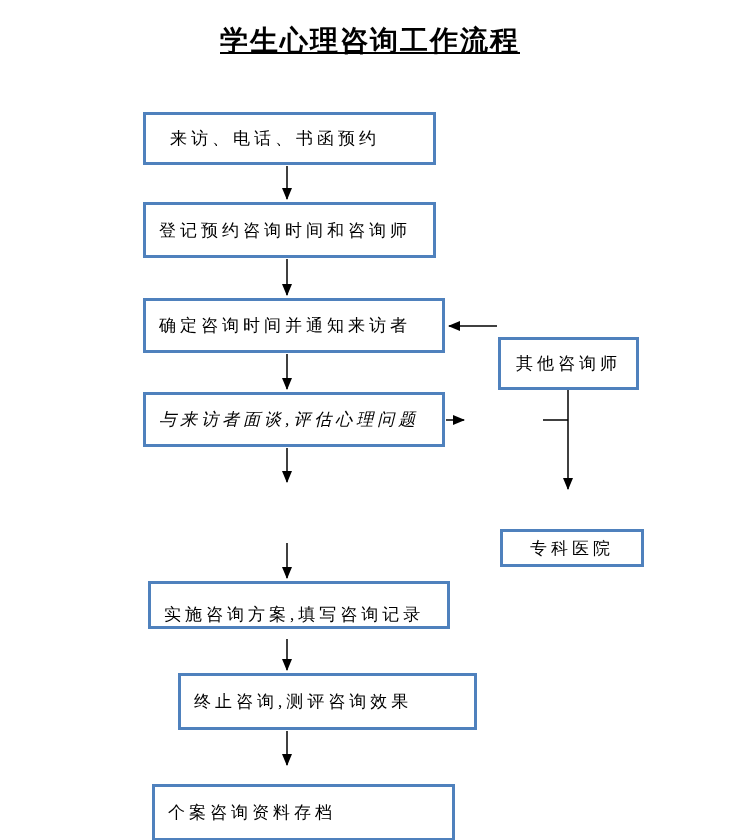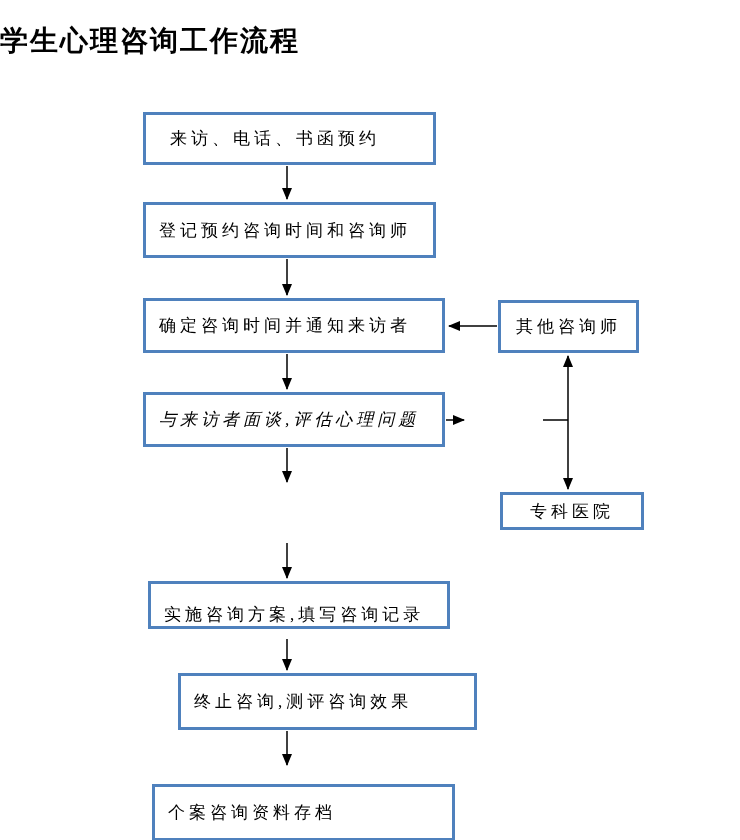--- a/index.html
+++ b/index.html
@@ -14,39 +14,40 @@
     width:740px;height:840px;
     background:var(--background);
     font-family:"Liberation Serif","DejaVu Serif",serif;
     color:var(--text);
     overflow:hidden;
   }
   .title{
     position:absolute;
     left:0;right:0;top:22px;
     margin:0;
-    text-align:left;
+    text-align:center;
     font-size:28px;
     font-weight:bold;
     letter-spacing:2px;
     color:var(--text);
+    text-decoration:underline;
   }
   .node{
     position:absolute;
     box-sizing:border-box;
     border:3px solid var(--box-border);
     background:var(--background);
     display:flex;
     align-items:center;
     font-size:17px;
     letter-spacing:4px;
     padding-left:13px;
     white-space:nowrap;
   }
-  .node.centered{justify-content:center;padding-left:0;}
+  .node.centered{justify-content:center;padding-left:0;margin-top:37px;}
   
   #n1{left:143px;top:112px;width:293px;height:53px;padding-left:24px;}
   #n2{left:143px;top:202px;width:293px;height:56px;}
   #n3{left:143px;top:298px;width:302px;height:55px;}
   #n4{left:143px;top:392px;width:302px;height:55px;font-style:italic;}
   #n5{left:143px;top:485px;width:302px;height:57px;padding-left:54px;}
   #n6{left:148px;top:581px;width:302px;height:48px;align-items:flex-end;}
   #n7{left:151px;top:673px;width:299px;height:57px;margin-left:27px;}
   #n8{left:152px;top:784px;width:303px;height:57px;}
   

